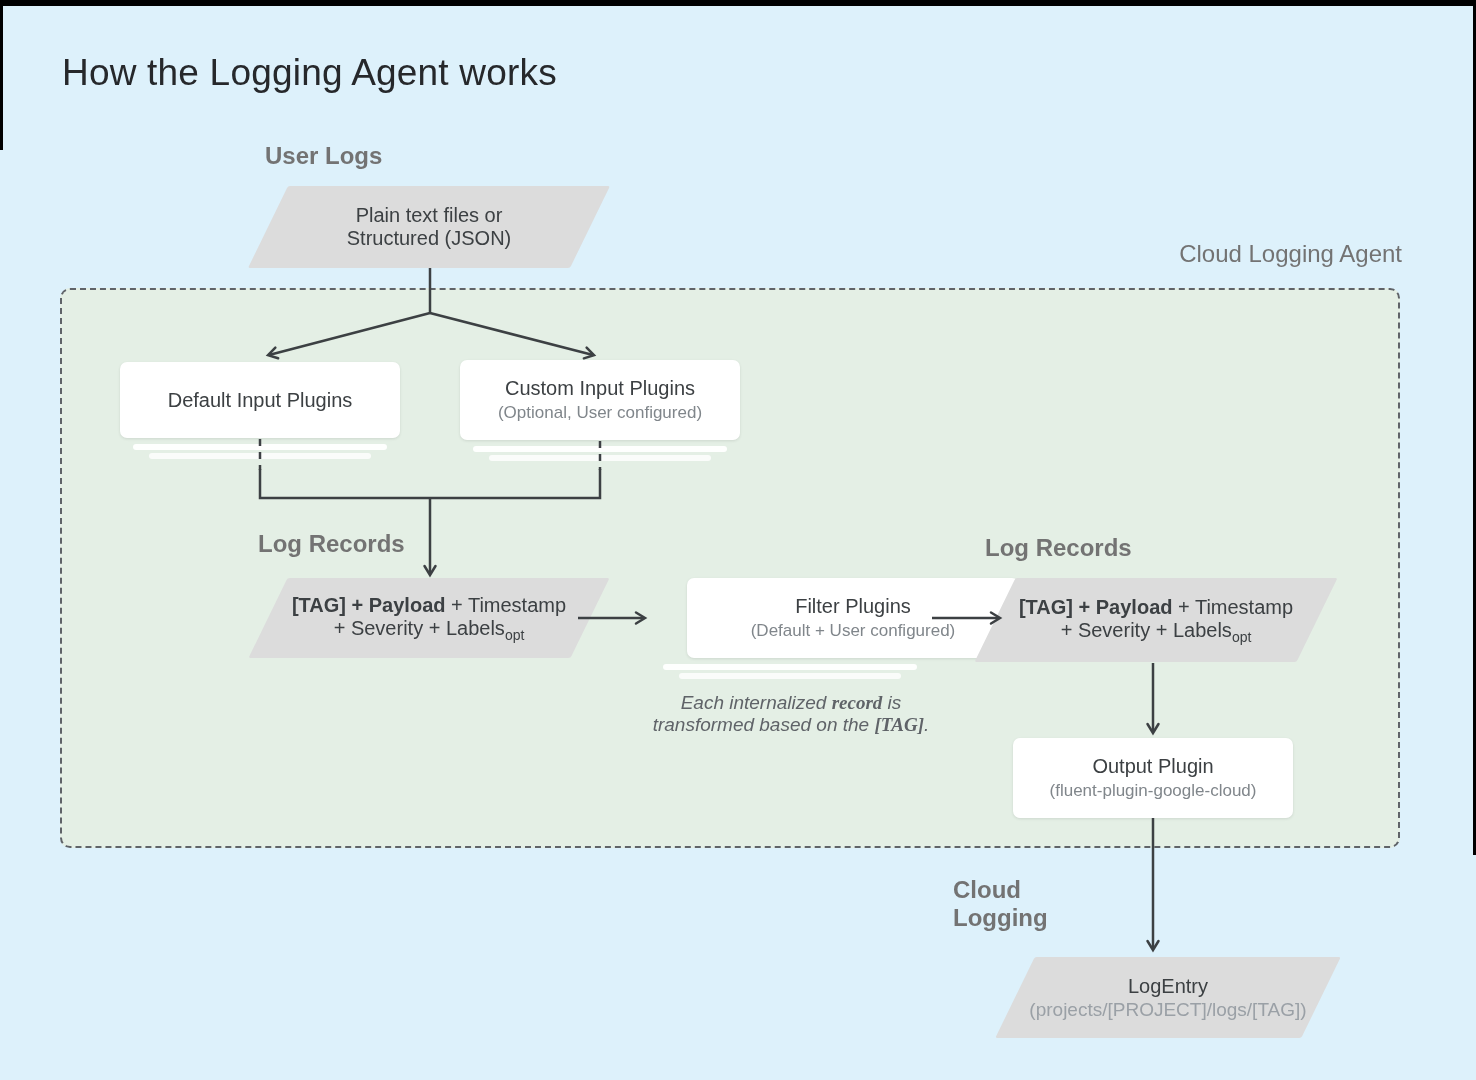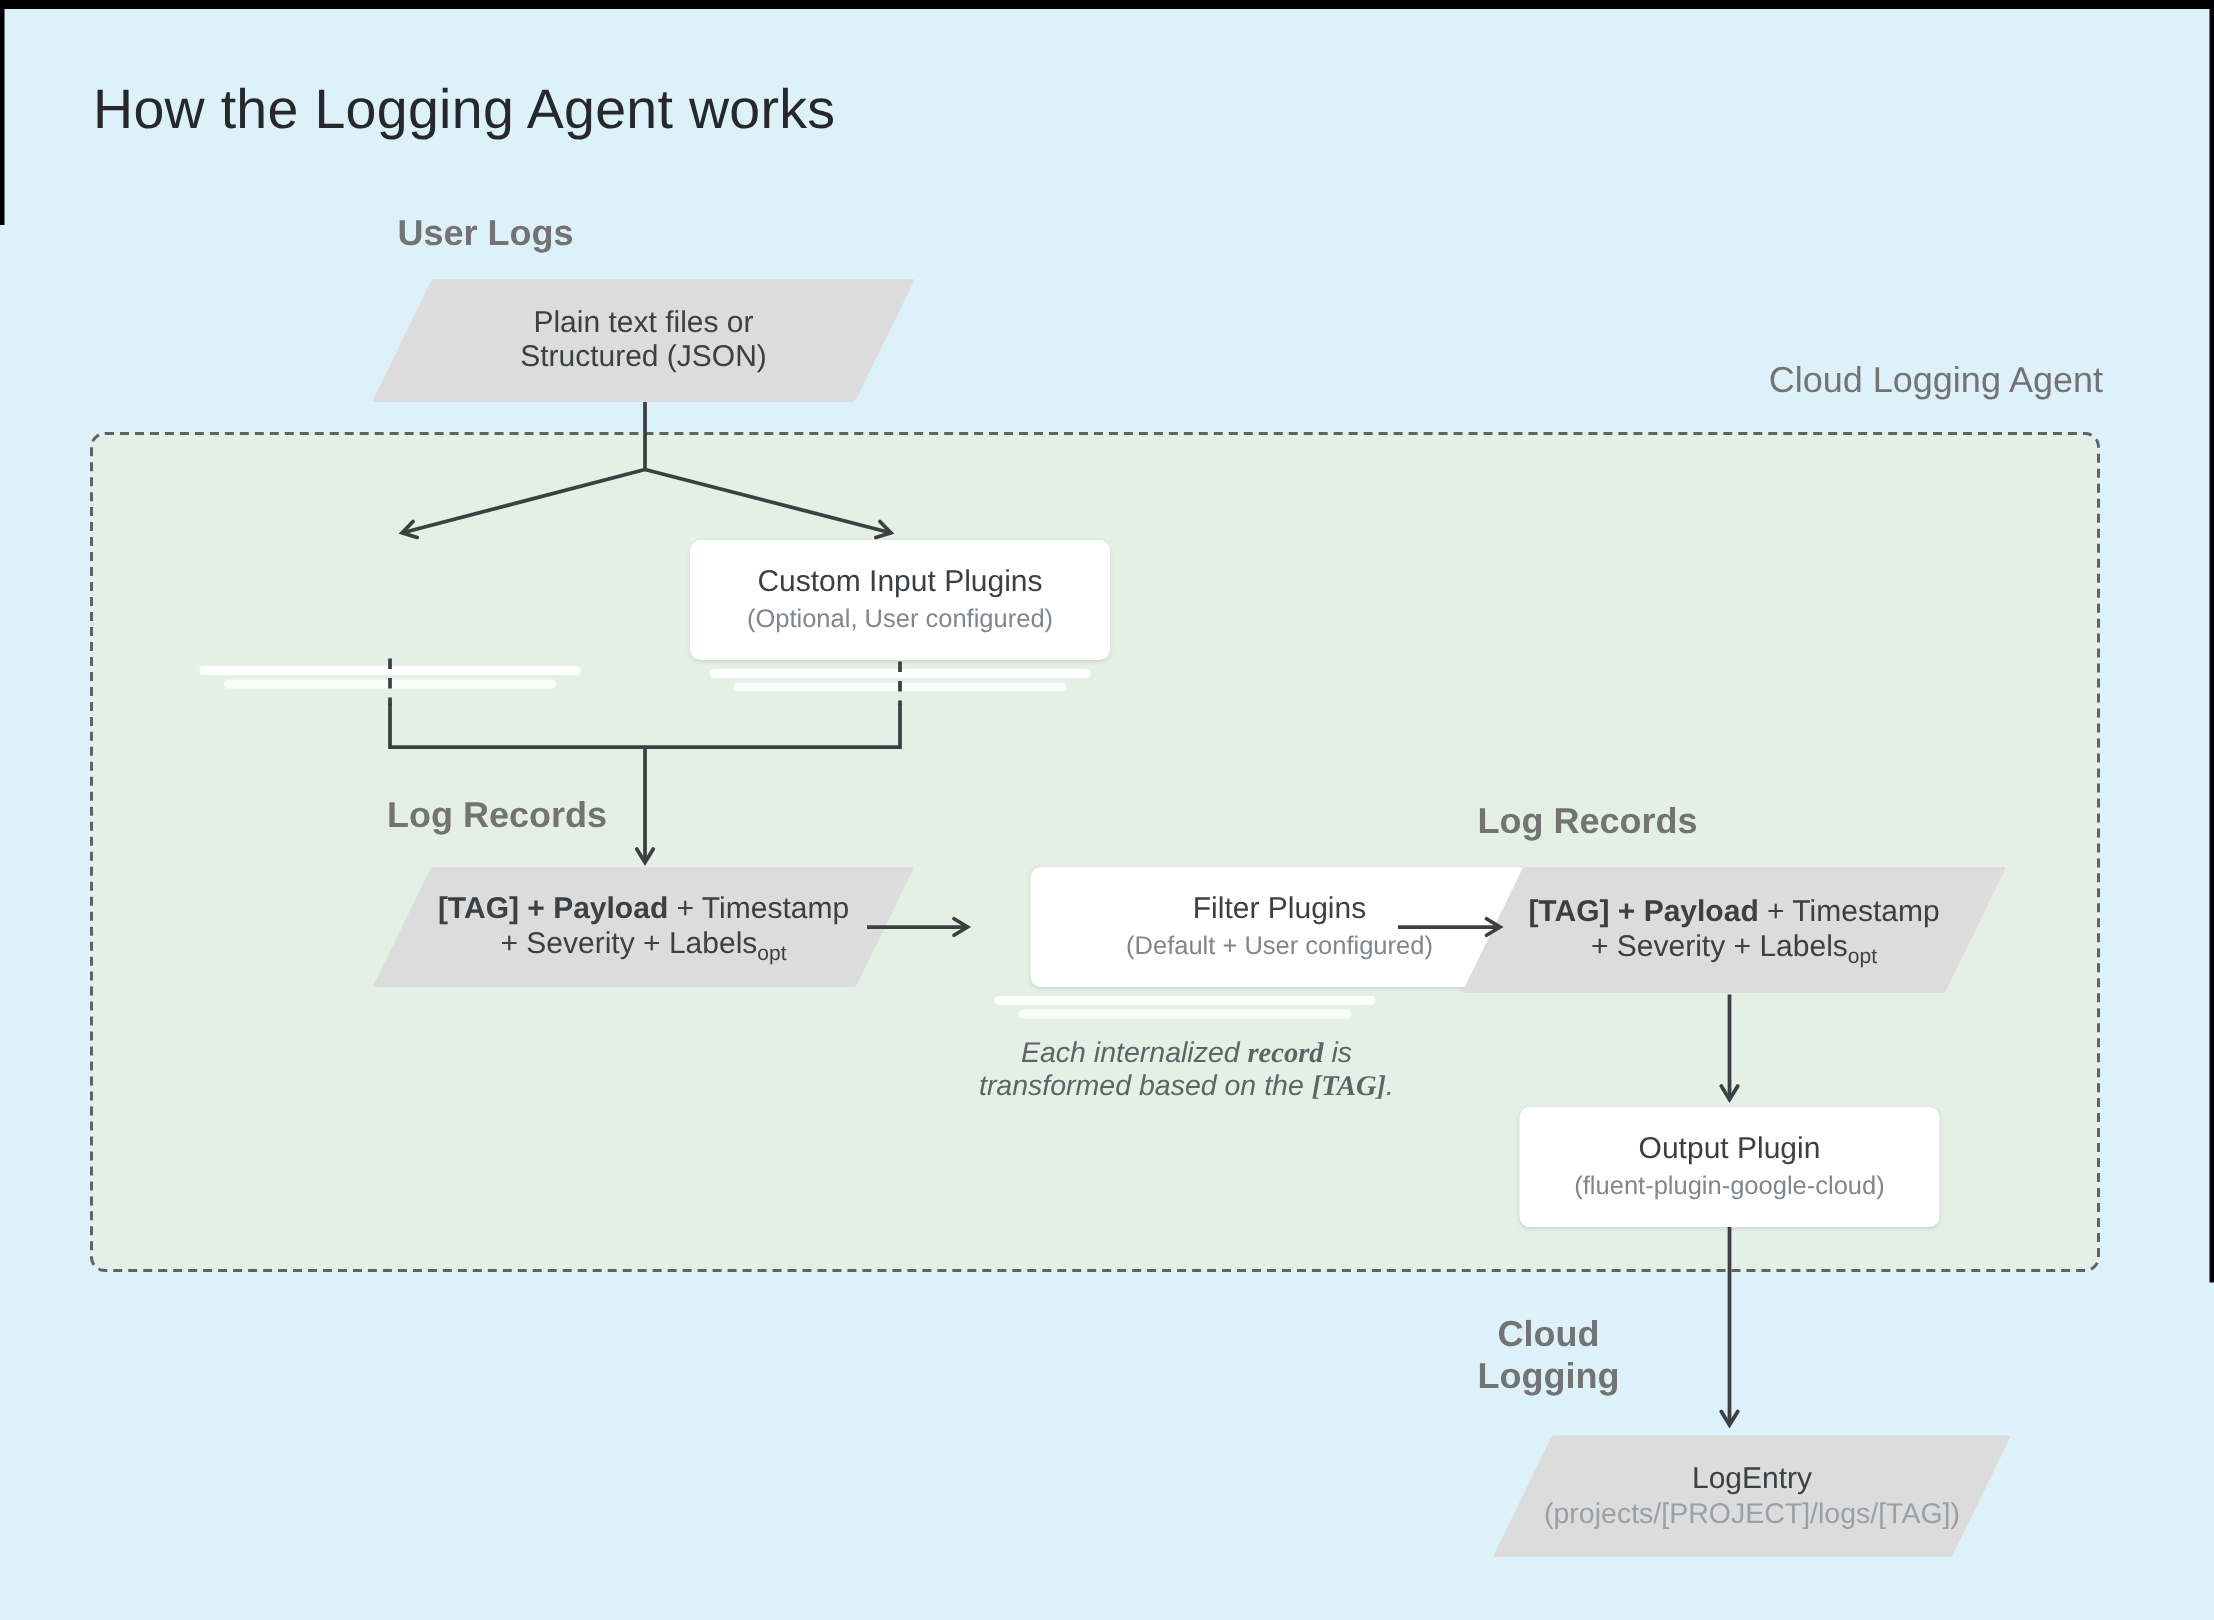--- a/index.html
+++ b/index.html
@@ -17,21 +17,21 @@
   .edge-right{position:absolute;right:0;top:0;width:3px;height:855px;background:var(--edge-black);}
 
   .page-title{position:absolute;left:62px;top:52px;font-size:37px;font-weight:500;
     color:var(--text-heading);letter-spacing:.2px;}
 
   .section-label{position:absolute;font-size:24px;font-weight:600;color:#737373;line-height:1.17;}
   .lbl-user-logs{left:265px;top:142px;}
   .lbl-cla{right:74px;top:240px;font-weight:500;}
   .lbl-log-records-left{left:258px;top:530px;}
   .lbl-log-records-right{left:985px;top:534px;}
-  .lbl-cloud-logging{left:985px;top:876px;text-align:center;}
+  .lbl-cloud-logging{left:953px;top:876px;}
 
   .agent-region{position:absolute;left:60px;top:288px;width:1340px;height:560px;
     background:var(--agent-region-bg);border:2px dashed var(--agent-region-border);border-radius:10px;
     box-sizing:border-box;}
 
   .para{position:absolute;}
   .para-bg{position:absolute;inset:0;background:var(--shape-gray);transform:skewX(-26deg);border-radius:2px;}
   .para-text{position:relative;height:100%;display:flex;flex-direction:column;align-items:center;
     justify-content:center;text-align:center;font-size:20px;color:var(--text-primary);line-height:23px;}
 
@@ -74,20 +74,23 @@
   <div class="agent-region"></div>
 
   <div class="para" style="left:268px;top:186px;width:322px;height:82px;">
     <div class="para-bg"></div>
     <div class="para-text">
       <span>Plain text files or</span>
       <span>Structured (JSON)</span>
     </div>
   </div>
 
+  <div class="node" style="left:120px;top:362px;width:280px;height:76px;">
+    <div class="node-title">Default Input Plugins</div>
+  </div>
   <div class="stack-line" style="left:133px;top:444px;width:254px;"></div>
   <div class="stack-line l2" style="left:149px;top:453px;width:222px;"></div>
 
   <div class="node" style="left:460px;top:360px;width:280px;height:80px;">
     <div class="node-title">Custom Input Plugins</div>
     <div class="node-sub">(Optional, User configured)</div>
   </div>
   <div class="stack-line" style="left:473px;top:446px;width:254px;"></div>
   <div class="stack-line l2" style="left:489px;top:455px;width:222px;"></div>
 

